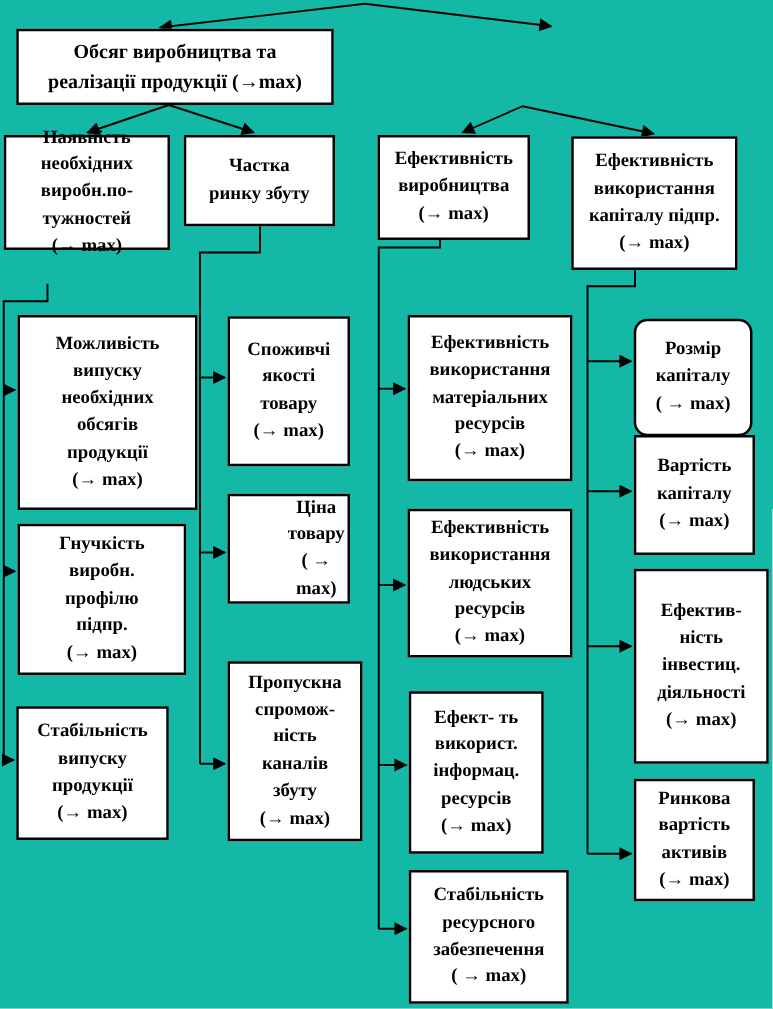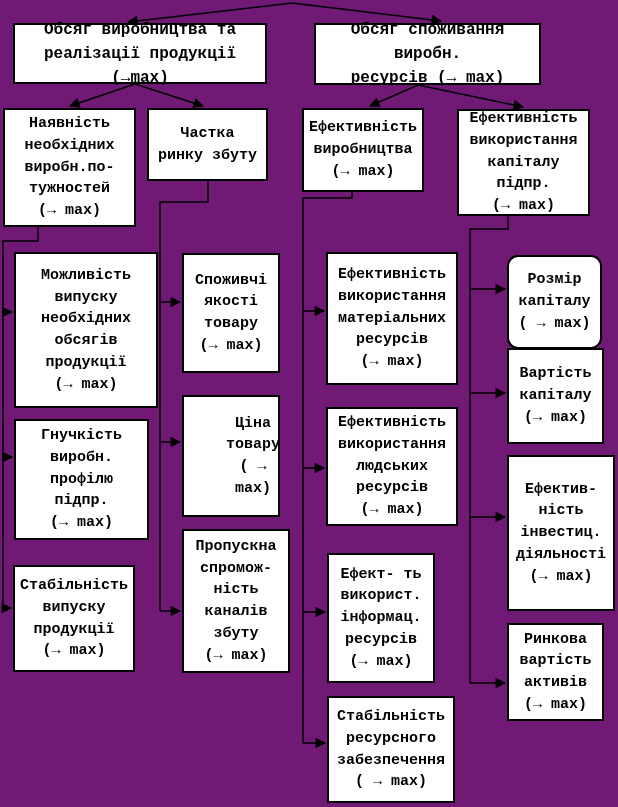--- a/index.html
+++ b/index.html
@@ -1,21 +1,21 @@
 <!DOCTYPE html>
 <html><head>
 <meta charset="utf-8">
 <style>
   html, body { margin: 0; padding: 0; background: #ffffff; }
   #canvas {
     position: relative;
     width: 618px;
     height: 807px;
-    background: #701a75;
-    font-family: Liberation Mono, monospace;
+    background: #14b8a6;
+    font-family: Liberation Serif, serif;
     overflow: hidden;
   }
   #connector-svg {
     position: absolute;
     left: 0; top: 0;
     width: 618px; height: 807px;
     pointer-events: none;
   }
   .node {
     position: absolute;
@@ -76,24 +76,22 @@
     <line x1="303" y1="743" x2="325" y2="743" stroke="#000" stroke-width="1.5" marker-end="url(#arrow)"></line>
 
     <line x1="470" y1="289" x2="505" y2="289" stroke="#000" stroke-width="1.5" marker-end="url(#arrow)"></line>
     <line x1="470" y1="393" x2="505" y2="393" stroke="#000" stroke-width="1.5" marker-end="url(#arrow)"></line>
     <line x1="470" y1="517" x2="505" y2="517" stroke="#000" stroke-width="1.5" marker-end="url(#arrow)"></line>
     <line x1="470" y1="683" x2="505" y2="683" stroke="#000" stroke-width="1.5" marker-end="url(#arrow)"></line>
   </svg>
 
   <div class="node lg" style="left:13px; top:23px; width:254px; height:61px;">Обсяг виробництва та
 реалізації продукції (→max)</div>
-  <div class="node lg" style="left:314px; top:23px; width:227px; height:62px;">Обсяг споживання виробн.
-ресурсів (→ max)</div>
 
-  <div class="node" style="left:3px; top:108px; width:133px; height:119px;">Наявність
+  <div class="node" style="left:3px; top:108px; width:133px; height:92px;">Наявність
 необхідних
 виробн.по-
 тужностей
 (→ max)</div>
   <div class="node" style="left:147px; top:108px; width:121px; height:73px;">Частка
 ринку збуту</div>
   <div class="node" style="left:302px; top:108px; width:122px; height:84px;">Ефективність
 виробництва
 (→ max)</div>
   <div class="node" style="left:457px; top:109px; width:133px; height:107px;">Ефективність
@@ -114,21 +112,21 @@
 (→ max)</div>
   <div class="node" style="left:13px; top:565px; width:122px; height:107px;">Стабільність
 випуску
 продукції
 (→ max)</div>
 
   <div class="node" style="left:182px; top:253px; width:98px; height:120px;">Споживчі
 якості
 товару
 (→ max)</div>
-  <div class="node" style="left:182px; top:395px; width:98px; height:122px;padding-left:44px;">Ціна
+  <div class="node" style="left:182px; top:395px; width:98px; height:88px;padding-left:44px;">Ціна
 товару
 ( → max)</div>
   <div class="node" style="left:182px; top:529px; width:108px; height:144px;">Пропускна
 спромож-
 ність
 каналів
 збуту
 (→ max)</div>
 
   <div class="node" style="left:326px; top:252px; width:132px; height:133px;">Ефективність

